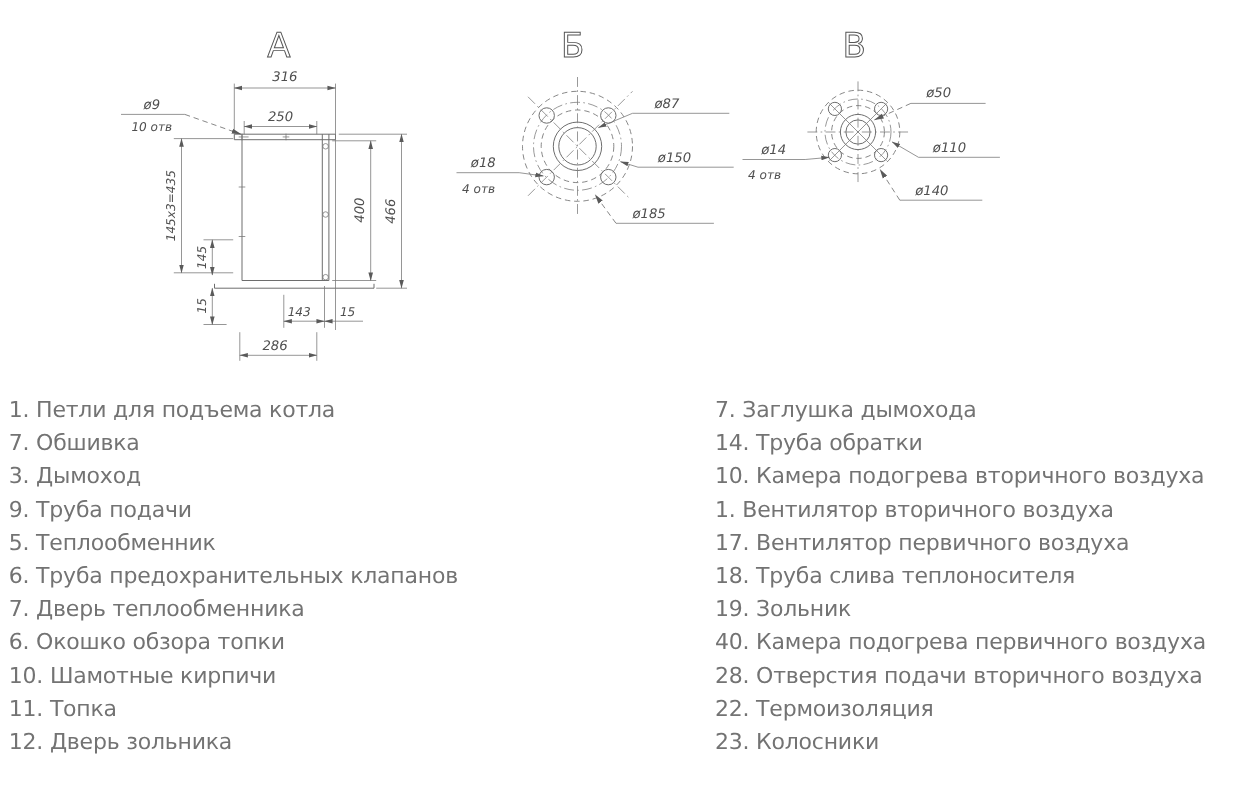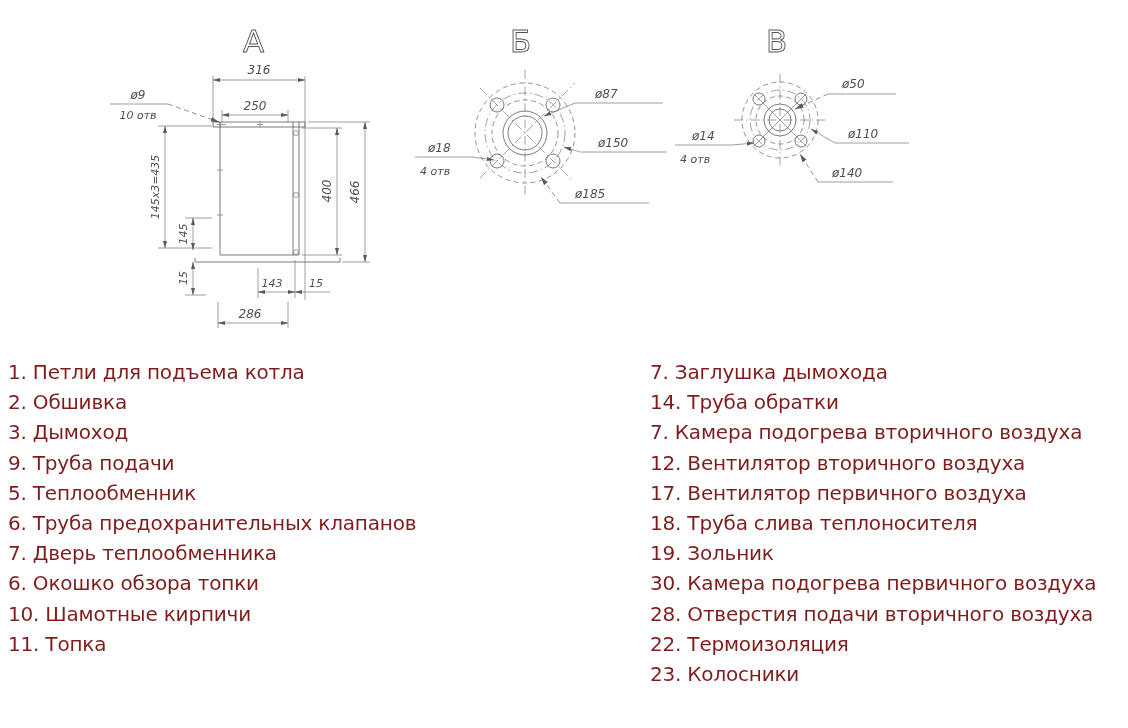--- a/index.html
+++ b/index.html
@@ -7,21 +7,21 @@
           font-family:"DejaVu Sans",sans-serif;}
   svg.view{position:absolute;overflow:visible;}
   svg .geo{stroke:#6b6b6b;stroke-width:0.9;fill:none;}
   svg .thin{stroke:#767676;stroke-width:0.7;fill:none;}
   svg .dash{stroke:#767676;stroke-width:0.8;fill:none;stroke-dasharray:5 3.5;}
   svg .dashdot{stroke:#7a7a7a;stroke-width:0.7;fill:none;stroke-dasharray:9 3 1.5 3;}
   svg text.dim{font:italic 12px "DejaVu Sans",sans-serif;fill:#4f4f4f;}
   svg text.dimsm{font:italic 11px "DejaVu Sans",sans-serif;fill:#4f4f4f;}
   svg text.vtitle{font:31px "DejaVu Sans",sans-serif;fill:none;stroke:#555;stroke-width:0.9;}
   .plist{position:absolute;}
-  .pitem{font:20px/30.2px "DejaVu Sans",sans-serif;color:#7f1d1d;white-space:nowrap;
+  .pitem{font:20px/30.2px "DejaVu Sans",sans-serif;color:#737373;white-space:nowrap;
          letter-spacing:-0.2px;}
 </style>
 </head>
 <body>
 
 <div class="canvas">
 
   <svg class="view" style="left:100px;top:10px" width="300" height="345" viewBox="0 0 300 345">
     <defs>
       <marker id="arr" markerWidth="12" markerHeight="8" refX="10.5" refY="4" orient="auto-start-reverse">
@@ -152,58 +152,59 @@
     <text class="dim" x="178" y="128">ø110</text>
     <text class="dim" x="162" y="167">ø140</text>
     <text class="dim" x="22" y="130">ø14</text>
     <text class="dimsm" x="10" y="153">4 отв</text>
   </svg>
 
   <div class="plist" style="left:8px;top:357px">
 
       <div class="pitem">1. Петли для подъема котла</div>
 
-      <div class="pitem">2. Обшивка</div>
+      <div class="pitem">7. Обшивка</div>
 
       <div class="pitem">3. Дымоход</div>
 
       <div class="pitem">9. Труба подачи</div>
 
       <div class="pitem">5. Теплообменник</div>
 
       <div class="pitem">6. Труба предохранительных клапанов</div>
 
       <div class="pitem">7. Дверь теплообменника</div>
 
       <div class="pitem">6. Окошко обзора топки</div>
 
 
       <div class="pitem">10. Шамотные кирпичи</div>
 
       <div class="pitem">11. Топка</div>
 
+      <div class="pitem">12. Дверь зольника</div>
     </div>
 
   <div class="plist" style="left:650px;top:357px">
 
       <div class="pitem">7. Заглушка дымохода</div>
 
       <div class="pitem">14. Труба обратки</div>
 
-      <div class="pitem">7. Камера подогрева вторичного воздуха</div>
-
-      <div class="pitem">12. Вентилятор вторичного воздуха</div>
+      <div class="pitem">10. Камера подогрева вторичного воздуха</div>
+
+      <div class="pitem">1. Вентилятор вторичного воздуха</div>
 
       <div class="pitem">17. Вентилятор первичного воздуха</div>
 
       <div class="pitem">18. Труба слива теплоносителя</div>
 
       <div class="pitem">19. Зольник</div>
 
-      <div class="pitem">30. Камера подогрева первичного воздуха</div>
+      <div class="pitem">40. Камера подогрева первичного воздуха</div>
 
       <div class="pitem">28. Отверстия подачи вторичного воздуха</div>
 
       <div class="pitem">22. Термоизоляция</div>
 
       <div class="pitem">23. Колосники</div>
     </div>
 
 </div>
 

